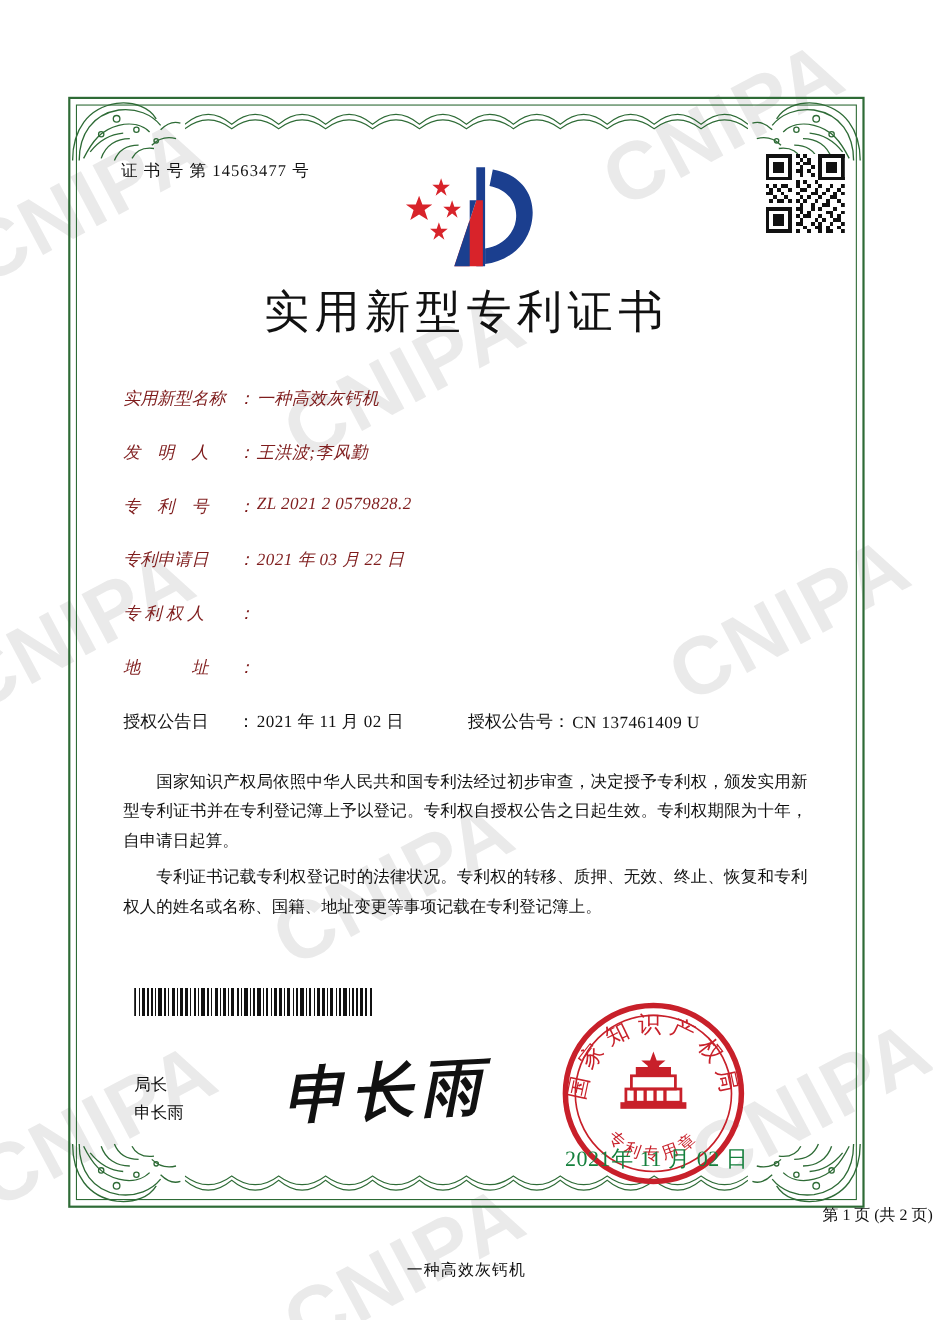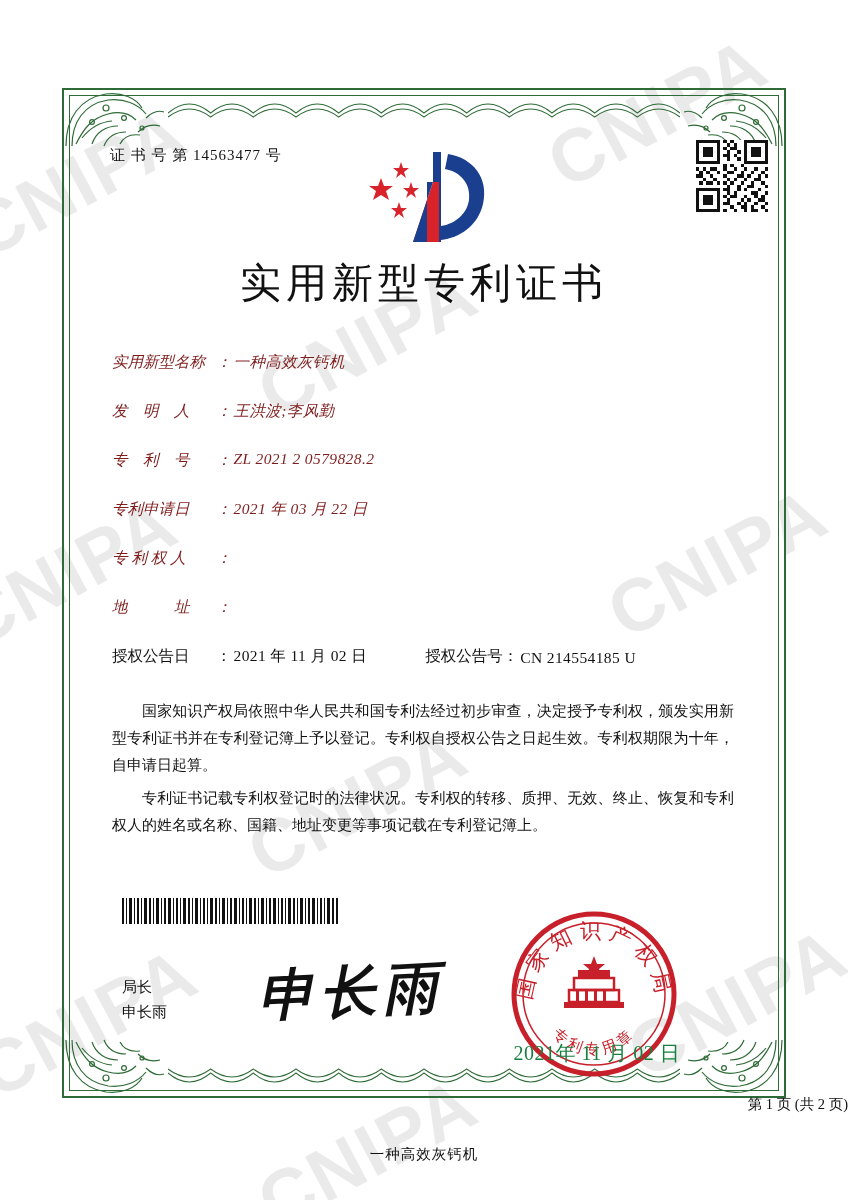--- a/index.html
+++ b/index.html
@@ -520,21 +520,21 @@
         <span class="f-sep">：</span>
     </div>
 
     <div class="row-two">
       <span class="f-label">授权公告日</span>
         <span class="f-sep">：</span>
         <span class="f-value">2021 年 11 月 02 日</span>
       <span class="col2">
         <span class="f-label">授权公告号</span>
           <span class="f-sep">：</span>
-          <span class="f-value">CN 214554185 U</span>
+          <span class="f-value">CN 137461409 U</span>
       </span>
     </div>
   </div>
 
   <div class="paras">
     <p>国家知识产权局依照中华人民共和国专利法经过初步审查，决定授予专利权，颁发实用新型专利证书并在专利登记簿上予以登记。专利权自授权公告之日起生效。专利权期限为十年，自申请日起算。</p>
     <p>专利证书记载专利权登记时的法律状况。专利权的转移、质押、无效、终止、恢复和专利权人的姓名或名称、国籍、地址变更等事项记载在专利登记簿上。</p>
   </div>
 
   <div class="barcode">

